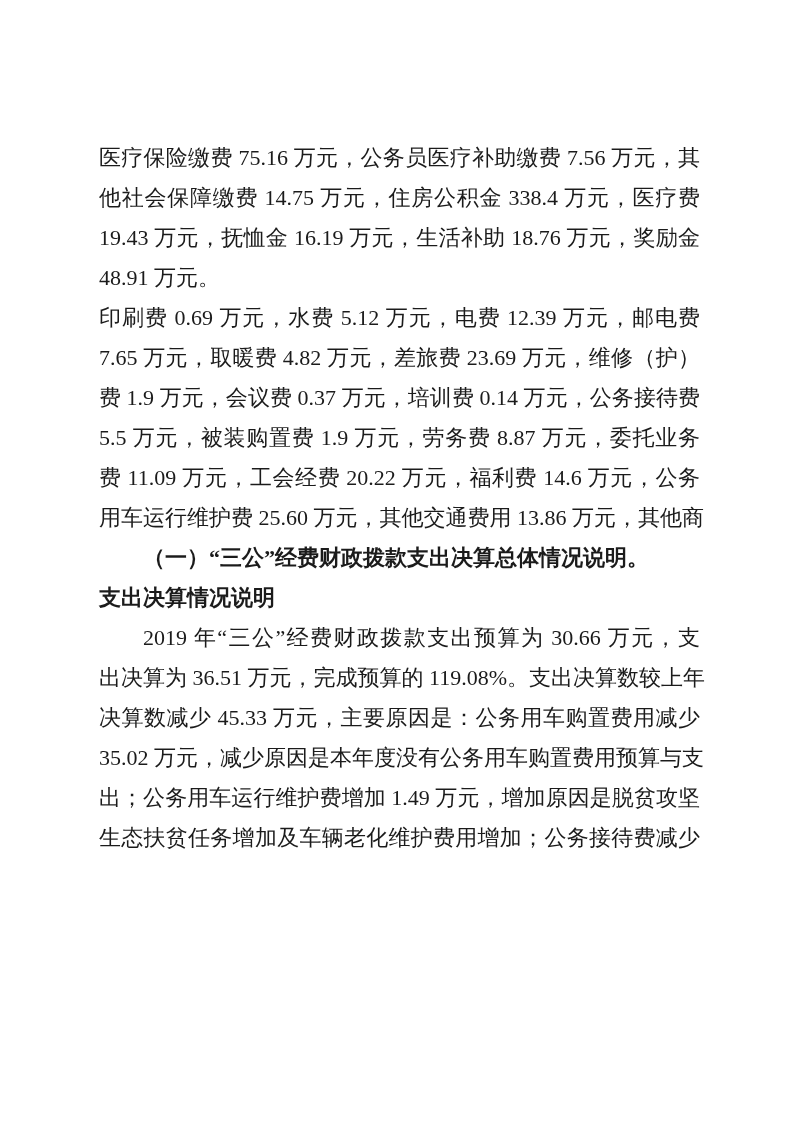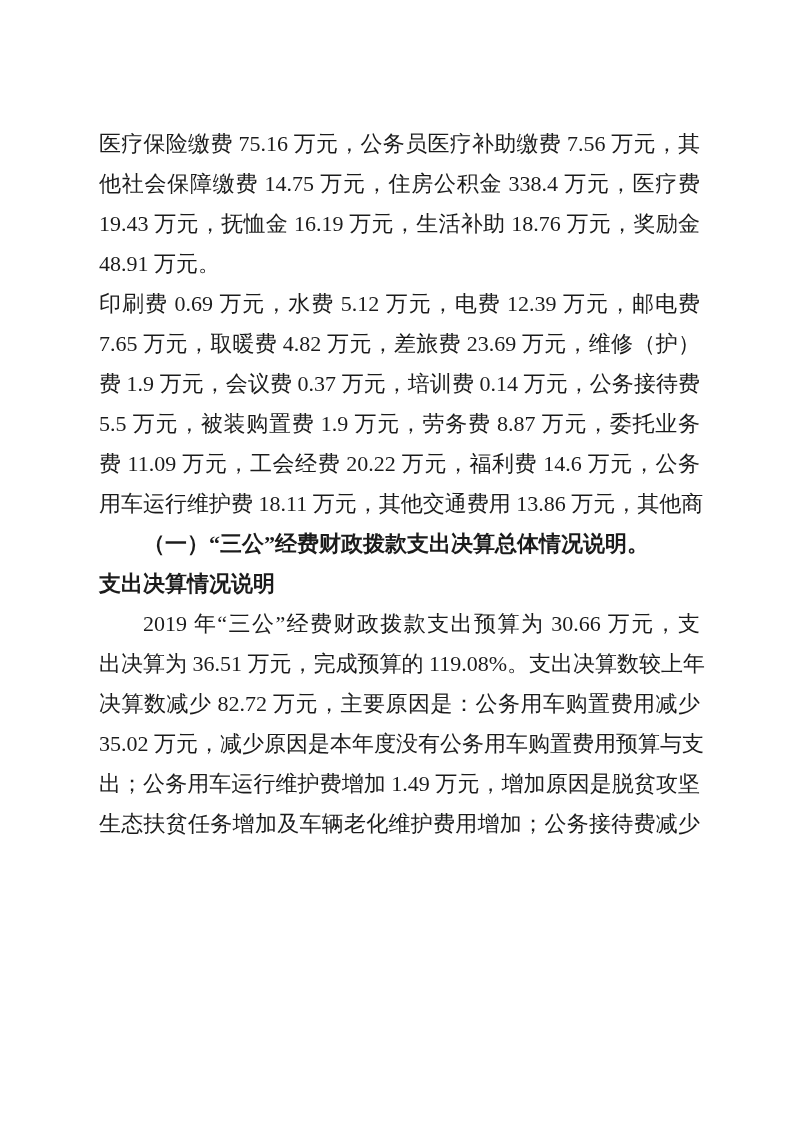--- a/index.html
+++ b/index.html
@@ -14,21 +14,21 @@
   }
   .page {
     position: absolute;
     left: 0; top: 0;
     width: 793px; height: 1122px;
     background: #ffffff;
   }
   .content {
     position: absolute;
     left: 99px;
-    top: 124px;
+    top: 138px;
     width: 601px;
   }
   .line {
     height: 40px;
     line-height: 40px;
     font-size: 22px;
     white-space: nowrap;
   }
   
   .just {
@@ -62,27 +62,27 @@
     <div class="line just">医疗保险缴费 75.16 万元，公务员医疗补助缴费 7.56 万元，其</div>
     <div class="line just">他社会保障缴费 14.75 万元，住房公积金 338.4 万元，医疗费</div>
     <div class="line just">19.43 万元，抚恤金 16.19 万元，生活补助 18.76 万元，奖励金</div>
     <div class="line end">48.91 万元。</div>
 
     <div class="line just">印刷费 0.69 万元，水费 5.12 万元，电费 12.39 万元，邮电费</div>
     <div class="line just">7.65 万元，取暖费 4.82 万元，差旅费 23.69 万元，维修（护）</div>
     <div class="line just">费 1.9 万元，会议费 0.37 万元，培训费 0.14 万元，公务接待费</div>
     <div class="line just">5.5 万元，被装购置费 1.9 万元，劳务费 8.87 万元，委托业务</div>
     <div class="line just">费 11.09 万元，工会经费 20.22 万元，福利费 14.6 万元，公务</div>
-    <div class="line just">用车运行维护费 18.11 万元，其他交通费用 13.86 万元，其他商</div>
+    <div class="line just">用车运行维护费 25.60 万元，其他交通费用 13.86 万元，其他商</div>
 
     <div class="line end ind sub">（一）“三公”经费财政拨款支出决算总体情况说明。</div>
 
     <div class="line end heading">支出决算情况说明</div>
 
     <div class="line just ind">2019 年“三公”经费财政拨款支出预算为 30.66 万元，支</div>
     <div class="line just">出决算为 36.51 万元，完成预算的 119.08%。支出决算数较上年</div>
-    <div class="line just">决算数减少 82.72 万元，主要原因是：公务用车购置费用减少</div>
+    <div class="line just">决算数减少 45.33 万元，主要原因是：公务用车购置费用减少</div>
     <div class="line just">35.02 万元，减少原因是本年度没有公务用车购置费用预算与支</div>
     <div class="line just">出；公务用车运行维护费增加 1.49 万元，增加原因是脱贫攻坚</div>
     <div class="line just">生态扶贫任务增加及车辆老化维护费用增加；公务接待费减少</div>
 
   </div>
 </div>
 
 </body></html>

